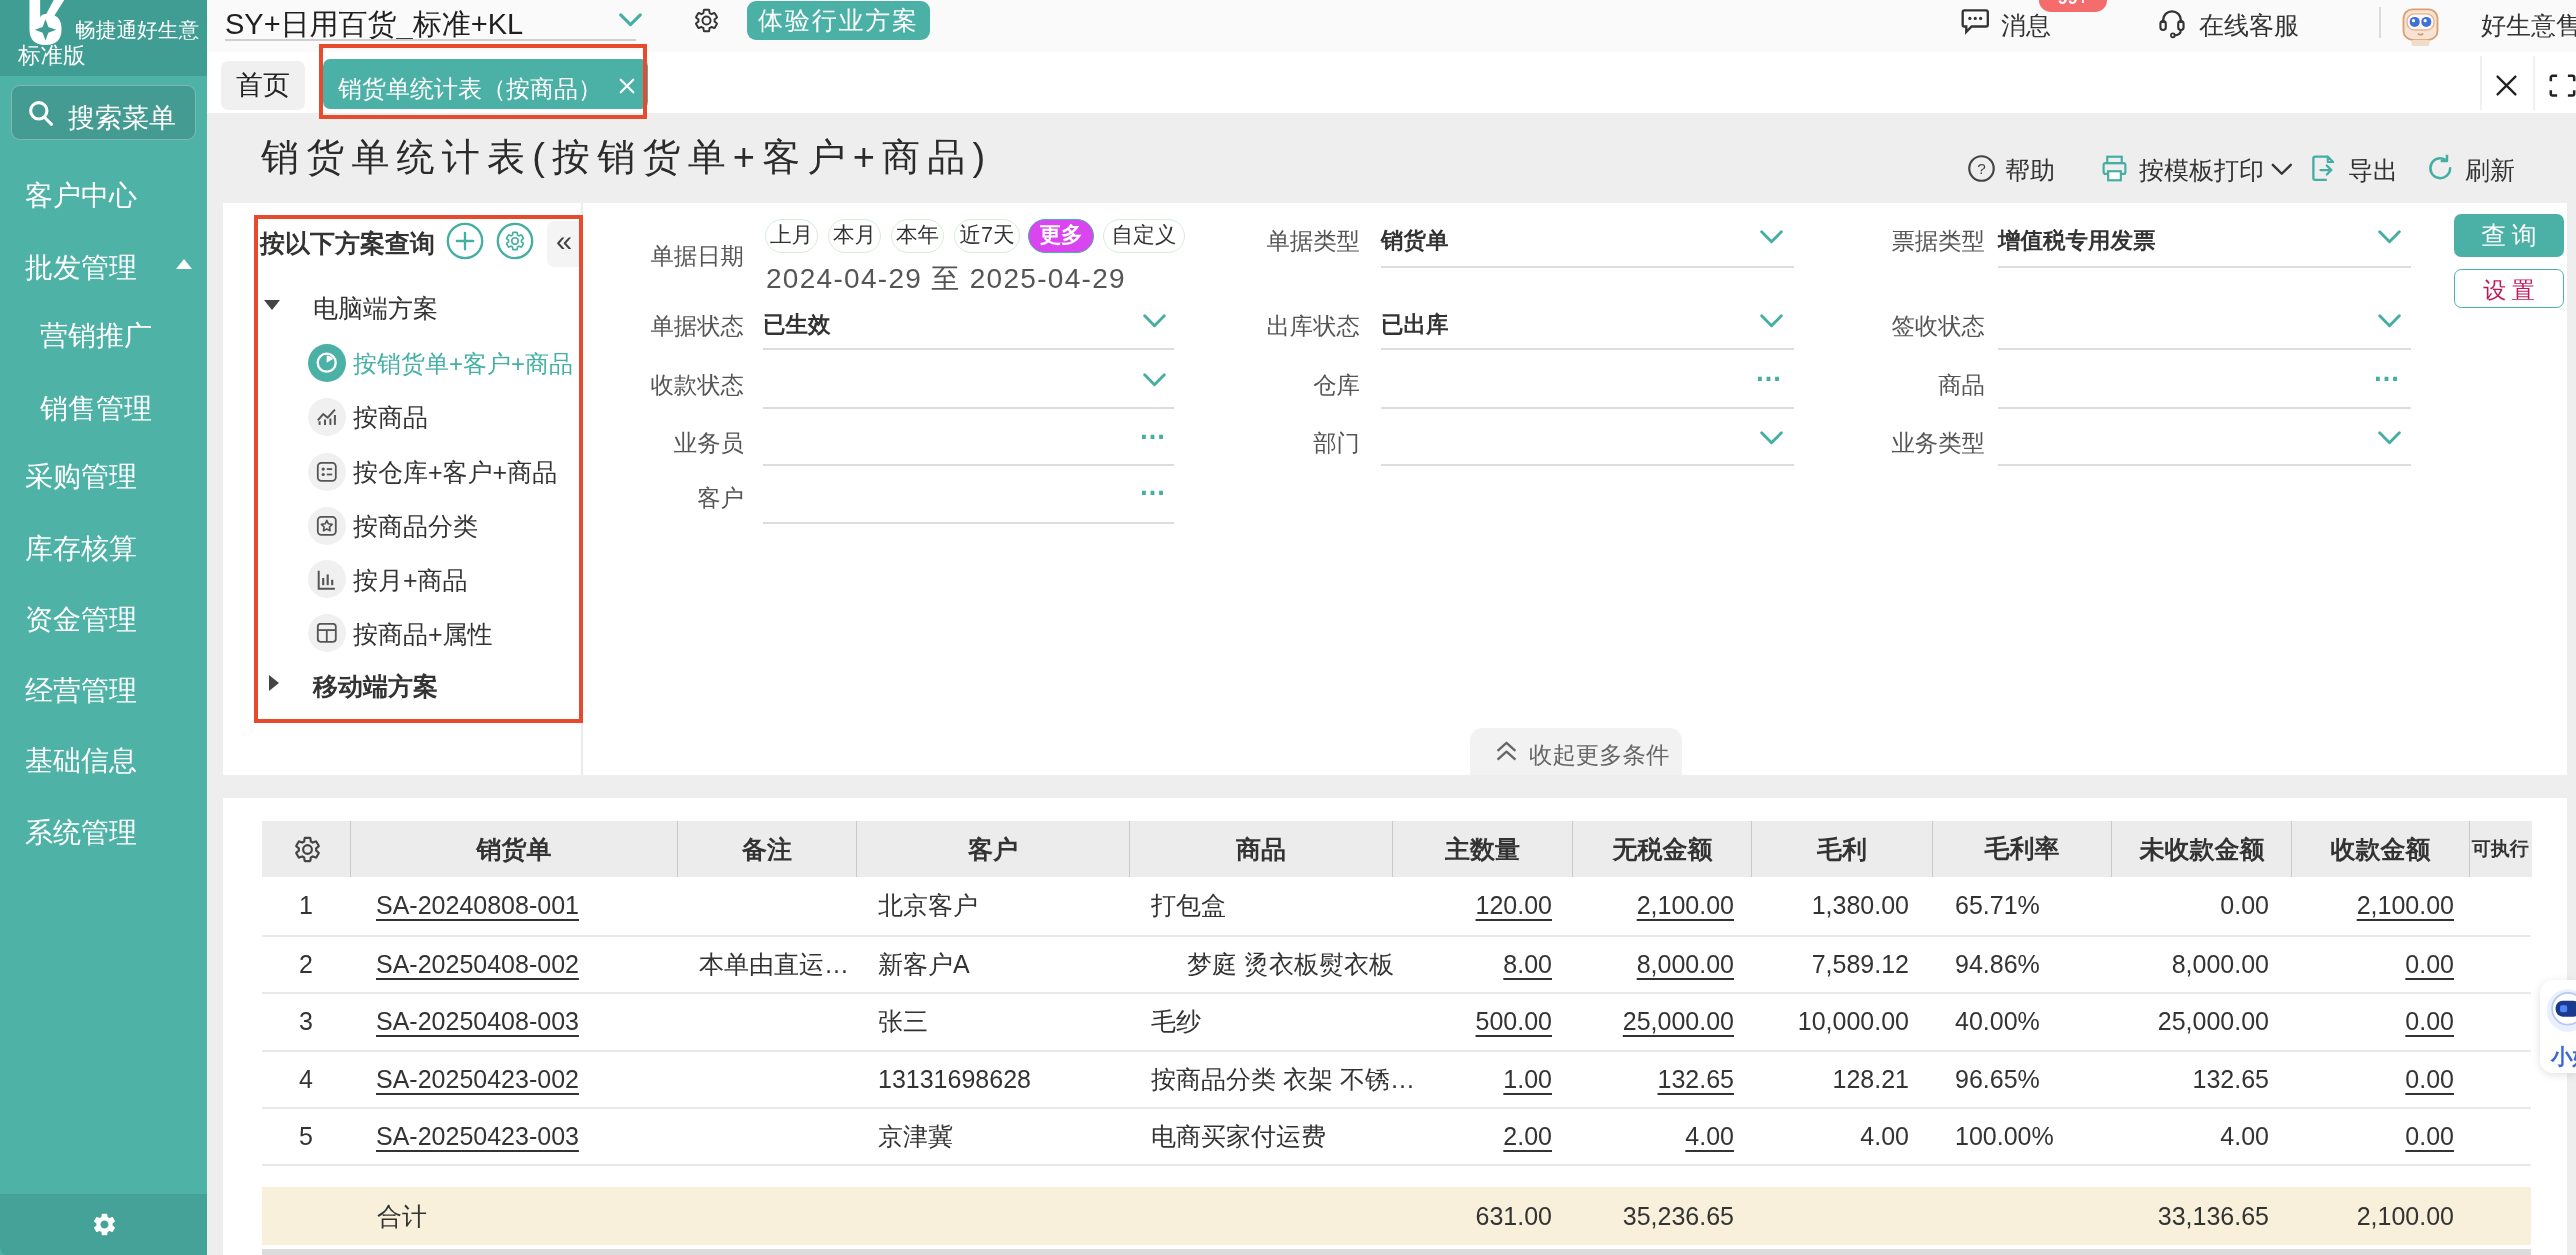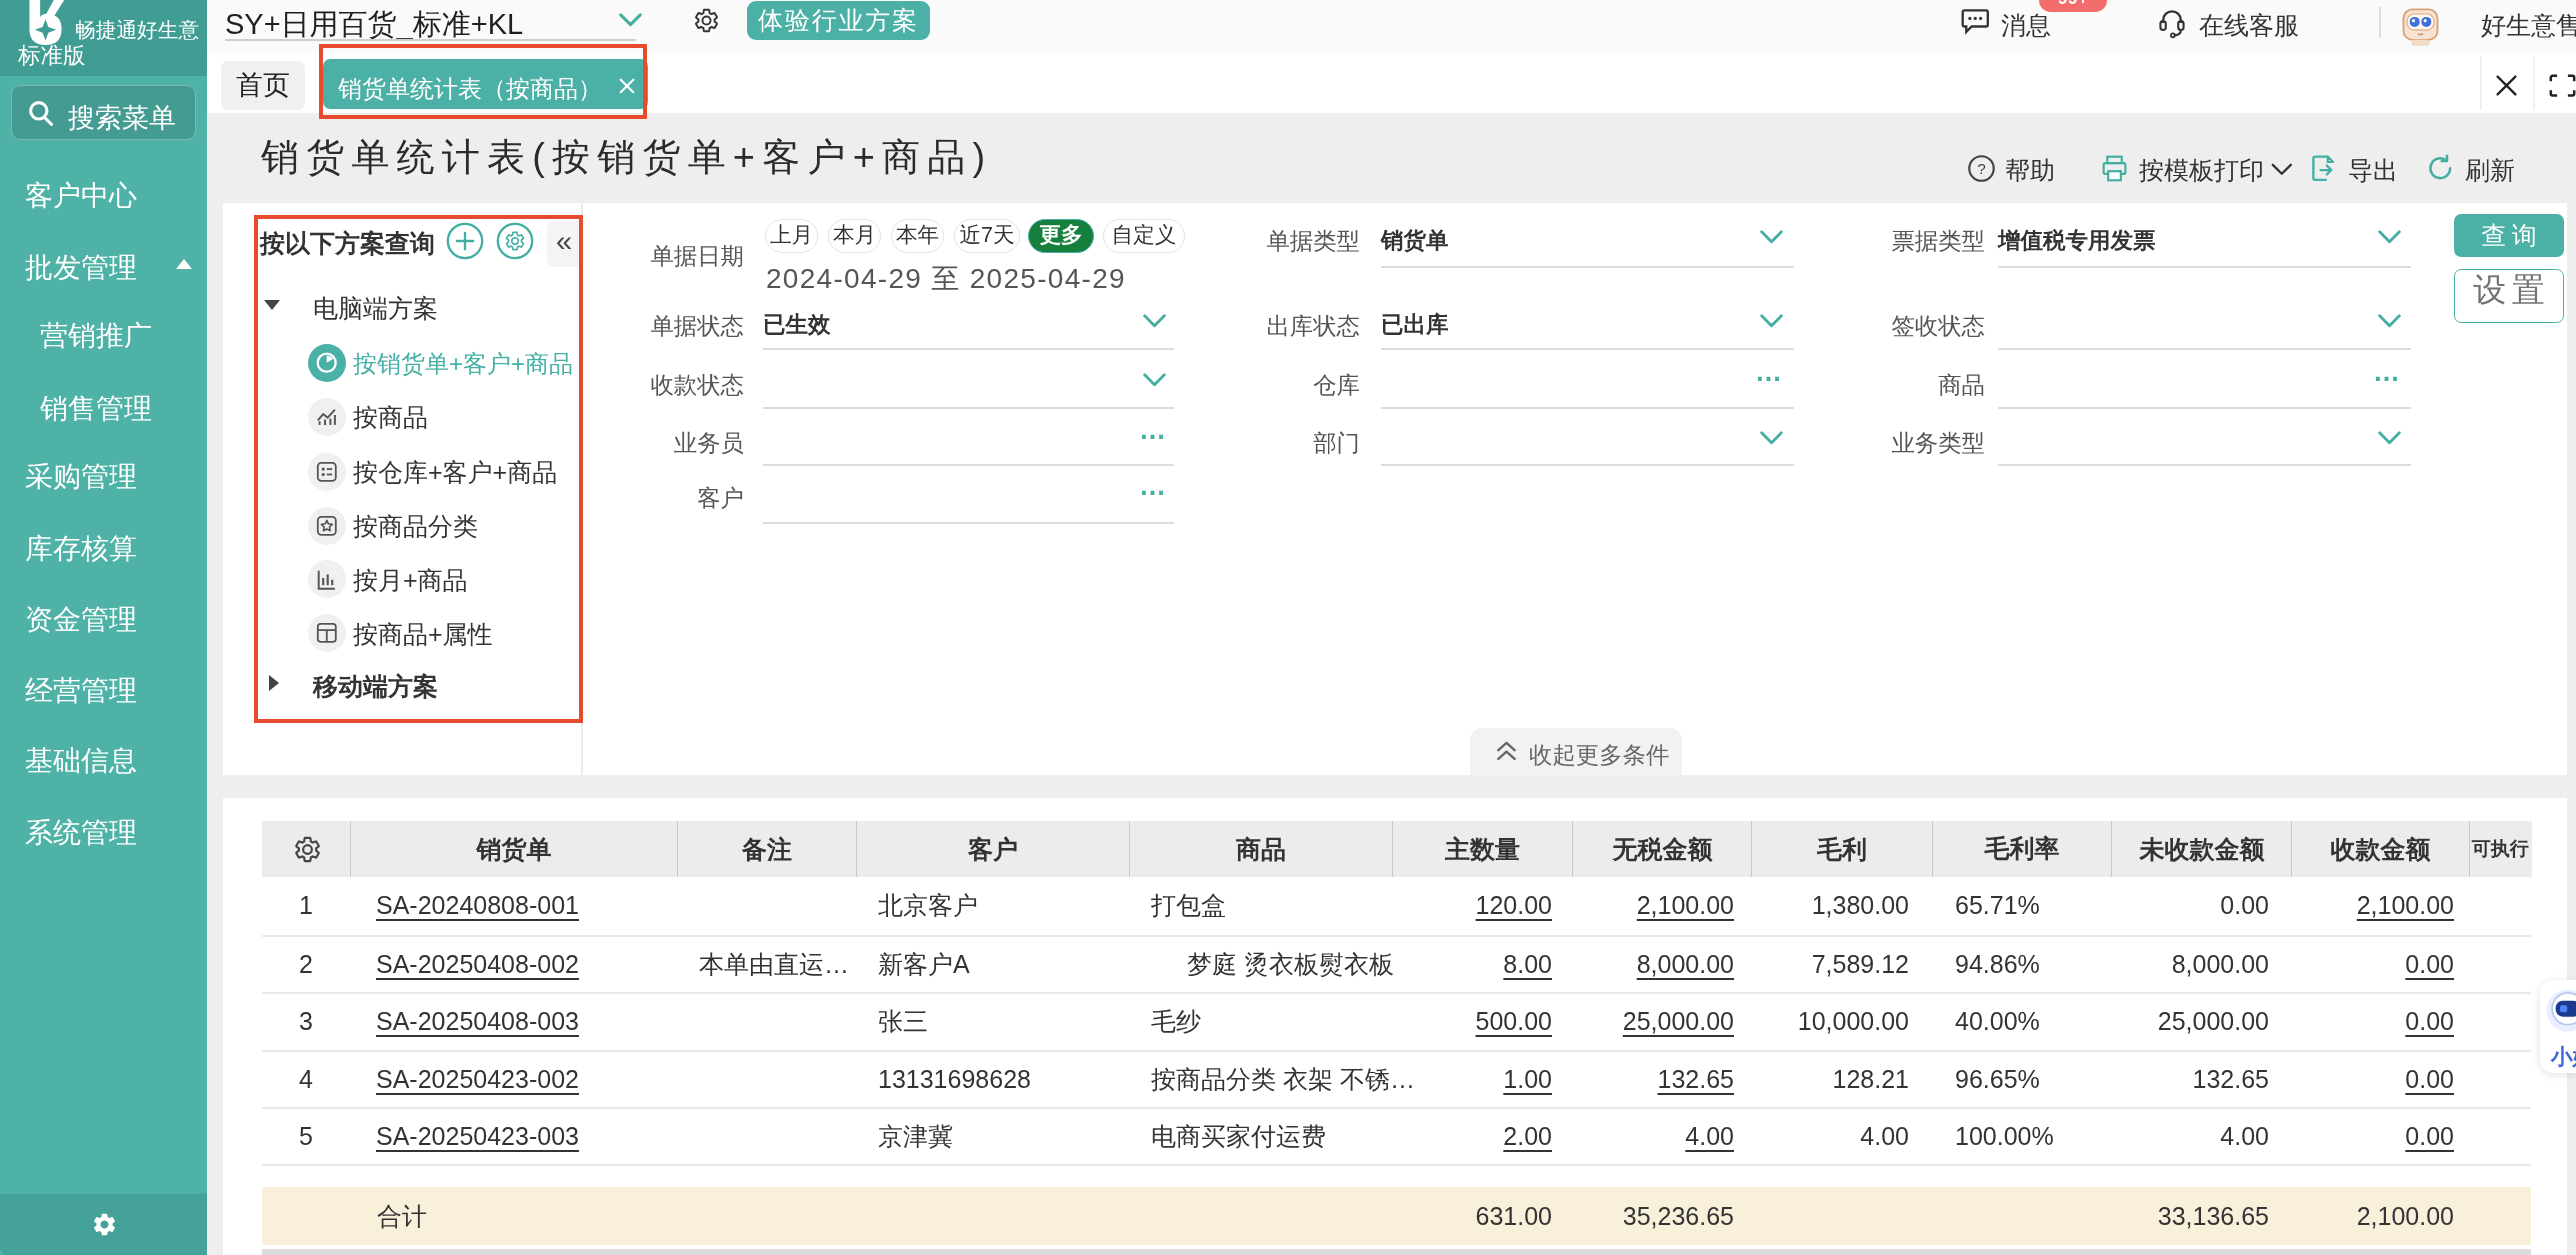--- a/index.html
+++ b/index.html
@@ -222,21 +222,21 @@
 <div class="lbl" style="left:1216px;top:369px;">仓库</div>
 <div class="lbl" style="left:1216px;top:427px;">部门</div>
 <div class="lbl" style="left:1841px;top:225px;">票据类型</div>
 <div class="lbl" style="left:1841px;top:310px;">签收状态</div>
 <div class="lbl" style="left:1841px;top:369px;">商品</div>
 <div class="lbl" style="left:1841px;top:427px;">业务类型</div>
 <div class="pill" style="left:765px;width:53px;">上月</div>
 <div class="pill" style="left:828px;width:53px;">本月</div>
 <div class="pill" style="left:891px;width:53px;">本年</div>
 <div class="pill" style="left:954px;width:66px;">近7天</div>
-<div class="pill" style="left:1028px;width:66px;background:#15803d;border-color:#4bb0a6;color:#fff;font-weight:bold;">更多</div>
+<div class="pill" style="left:1028px;width:66px;background:#d946ef;border-color:#4bb0a6;color:#fff;font-weight:bold;">更多</div>
 <div class="pill" style="left:1103px;width:82px;">自定义</div>
 <div class="abs" style="left:766px;top:260px;font-size:28px;color:#555;letter-spacing:1.3px;">2024-04-29 至 2025-04-29</div>
 <div class="val" style="left:763px;top:309px;">已生效</div>
 <div class="val" style="left:1381px;top:225px;">销货单</div>
 <div class="val" style="left:1381px;top:309px;">已出库</div>
 <div class="val" style="left:1998px;top:225px;">增值税专用发票</div>
 <div class="uline" style="left:763px;top:348px;width:411px;"></div>
 <div class="uline" style="left:763px;top:407px;width:411px;"></div>
 <div class="uline" style="left:763px;top:464px;width:411px;"></div>
 <div class="uline" style="left:763px;top:522px;width:411px;"></div>
@@ -270,21 +270,21 @@
     <polyline points="3,2 14,13 25,2" fill="none" stroke="#45aea3" stroke-width="3.2" stroke-linecap="round" stroke-linejoin="round"></polyline>
   </svg>
 <svg class="chev" style="left:2377px;top:314px;" width="25" height="14.4" viewBox="0 0 28 16">
     <polyline points="3,2 14,13 25,2" fill="none" stroke="#45aea3" stroke-width="3.2" stroke-linecap="round" stroke-linejoin="round"></polyline>
   </svg>
 <div class="dots" style="left:2373px;top:357px;">…</div>
 <svg class="chev" style="left:2377px;top:431px;" width="25" height="14.4" viewBox="0 0 28 16">
     <polyline points="3,2 14,13 25,2" fill="none" stroke="#45aea3" stroke-width="3.2" stroke-linecap="round" stroke-linejoin="round"></polyline>
   </svg>
 <div class="abs" style="left:2454px;top:214px;width:110px;height:43px;background:#4bb0a6;border-radius:7.2px;color:#fff;font-size:25px;text-align:center;line-height:43px;letter-spacing:5.4px;text-indent:5.4px;">查询</div>
-<div class="abs" style="left:2454px;top:269px;width:110px;height:54px;background:#fff;border:1.8px solid #4bb0a6;border-radius:7.2px;color:#737373;font-size:33px;text-align:center;line-height:40px;letter-spacing:5.4px;text-indent:5.4px;">设置</div>
+<div class="abs" style="left:2454px;top:269px;width:110px;height:39px;background:#fff;border:1.8px solid #4bb0a6;border-radius:7.2px;color:#be185d;font-size:23px;text-align:center;line-height:40px;letter-spacing:5.4px;text-indent:5.4px;">设置</div>
 <div class="abs" style="left:1470px;top:728px;width:212px;height:47px;background:#f2f2f2;border-radius:12.6px 12.6px 0 0;"></div>
 <svg class="abs" style="left:1494px;top:740px;" width="25" height="23.4" viewBox="0 0 28 26">
   <polyline points="4,12 14,3 24,12" fill="none" stroke="#666" stroke-width="2.6" stroke-linejoin="round"></polyline>
   <polyline points="4,22 14,13 24,22" fill="none" stroke="#666" stroke-width="2.6" stroke-linejoin="round"></polyline>
 </svg>
 <div class="abs" style="left:1529px;top:739px;font-size:23.4px;color:#666;">收起更多条件</div>
 
 <style>
   .th { position:absolute; top:821px; height:56px; font-size:25px; font-weight:bold; color:#333; text-align:center; line-height:56px; background:#ececec; border-left:1.8px solid #c9c9c9; }
   .cell { position:absolute; font-size:25px; color:#333; height:32px; line-height:32px; }

